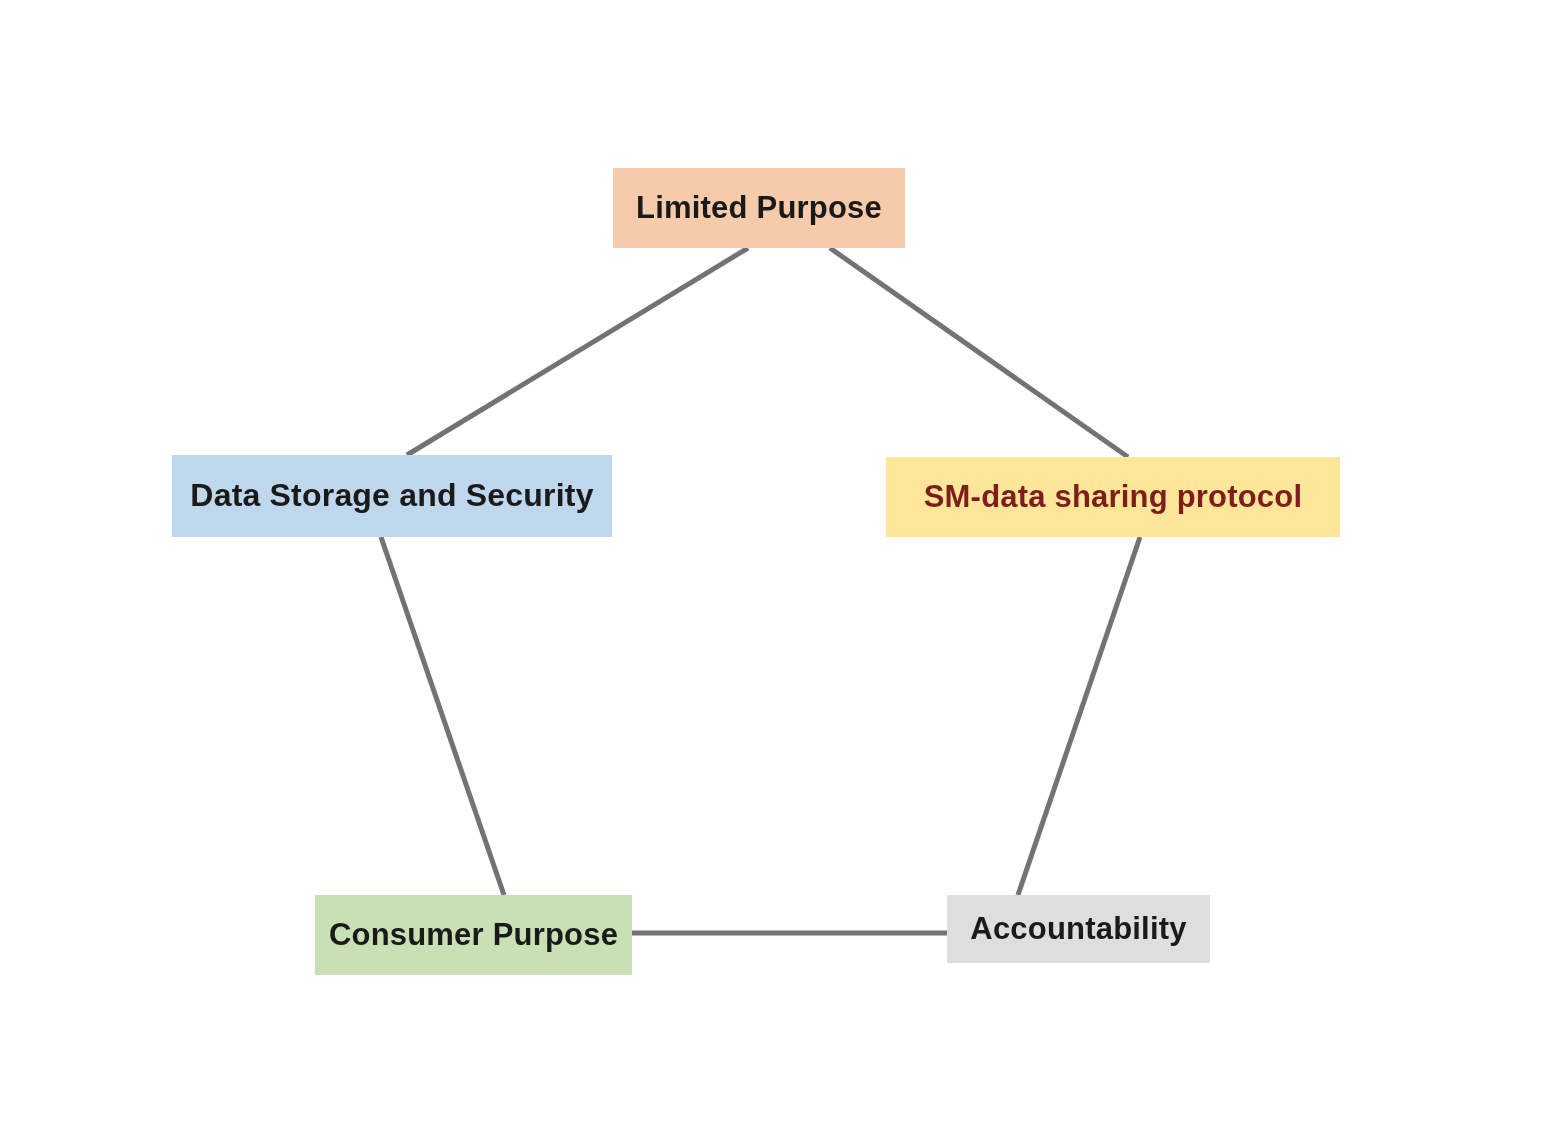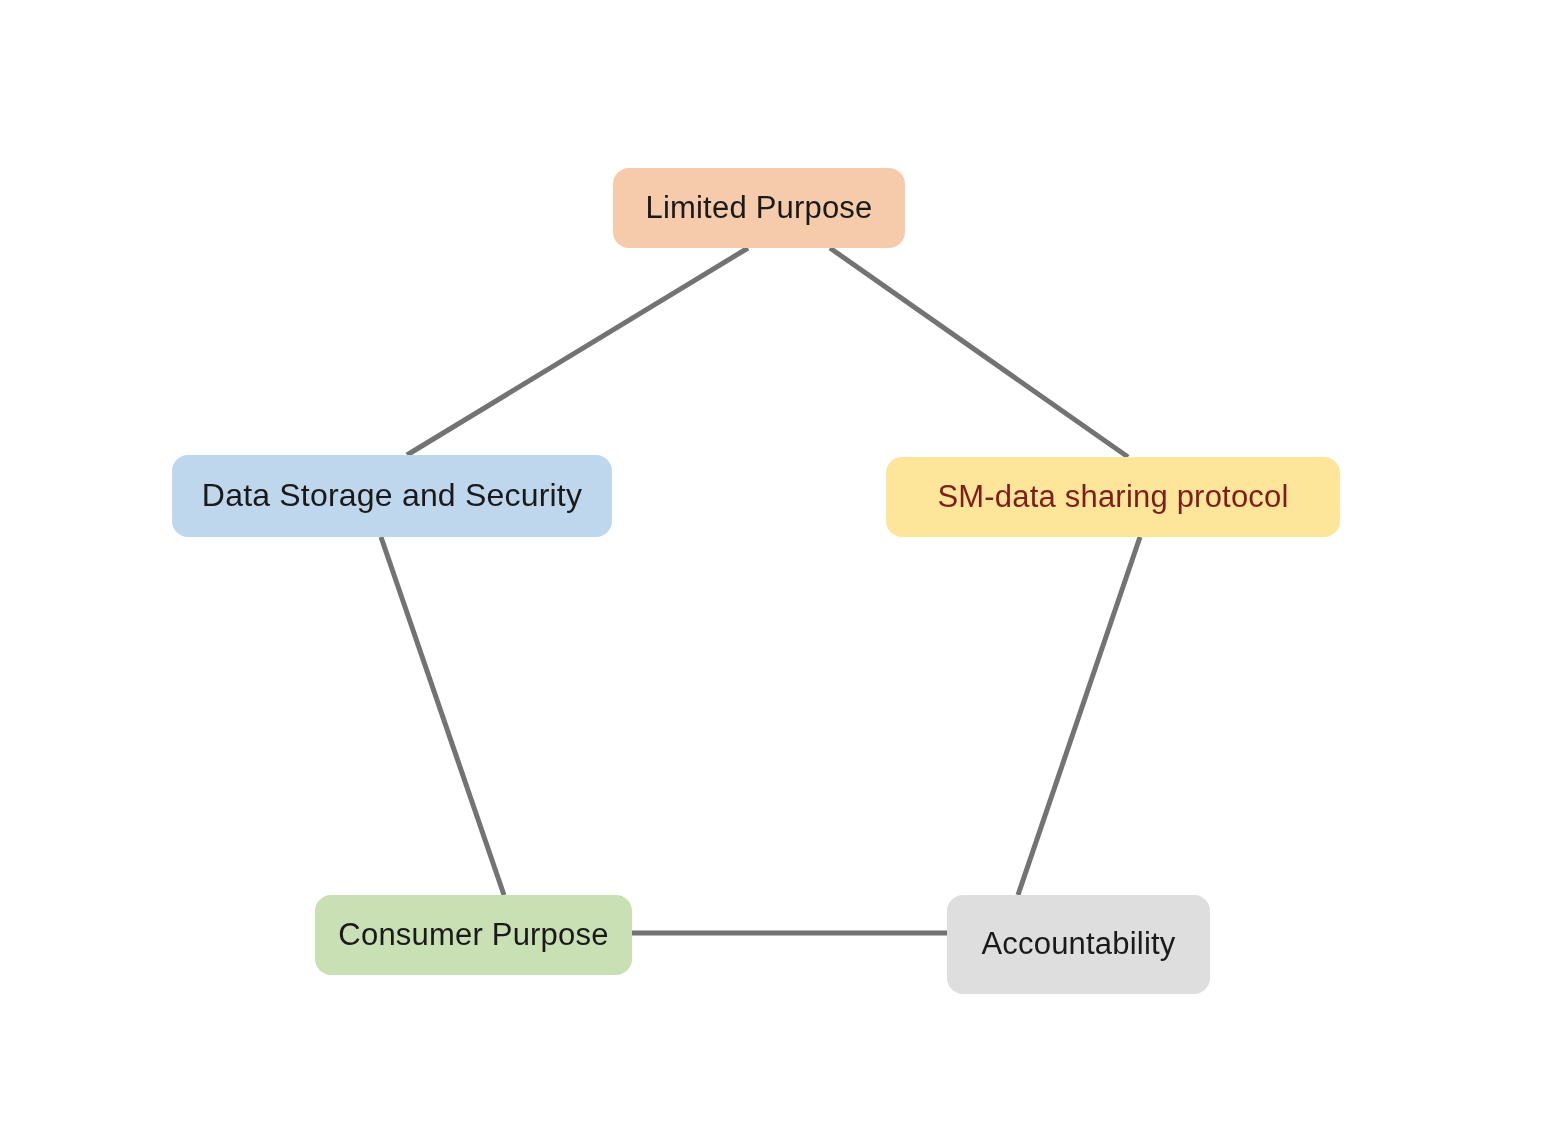--- a/index.html
+++ b/index.html
@@ -28,25 +28,24 @@
   }
   .node {
     position: absolute;
     display: flex;
     align-items: center;
     justify-content: center;
     box-sizing: border-box;
     text-align: center;
     color: #1a1a1a;
     font-family: "Liberation Sans", sans-serif;
-    font-weight: 400;
+    font-weight: 700;
     letter-spacing: 0.2px;
     white-space: nowrap;
     z-index: 5;
-    border-radius: 16px;
   }
   .node-label {
     display: block;
     line-height: 1.1;
   }
   
   #node-limited-purpose {
     left: 613px; top: 168px; width: 292px; height: 80px;
     font-size: 31px;
   }
@@ -89,17 +88,17 @@
   </div>
 
   <div class="node" id="node-sm-data-sharing" style="left: 886px; top: 457px; width: 454px; height: 80px; background: rgb(253, 229, 153); color: #7f1d1d;">
     <span class="node-label">SM-data sharing protocol</span>
   </div>
 
   <div class="node" id="node-consumer-rights" style="left: 315px; top: 895px; width: 317px; height: 80px; background: rgb(201, 224, 180); color: rgb(26, 26, 26);">
     <span class="node-label">Consumer Purpose</span>
   </div>
 
-  <div class="node" id="node-accountability" style="left: 947px; top: 895px; width: 263px; height: 99px; background: rgb(222, 222, 222); color: rgb(26, 26, 26);">
+  <div class="node" id="node-accountability" style="left: 947px; top: 895px; width: 263px; height: 68px; background: rgb(222, 222, 222); color: rgb(26, 26, 26);">
     <span class="node-label">Accountability</span>
   </div>
 
 </div>
 
 </body></html>

